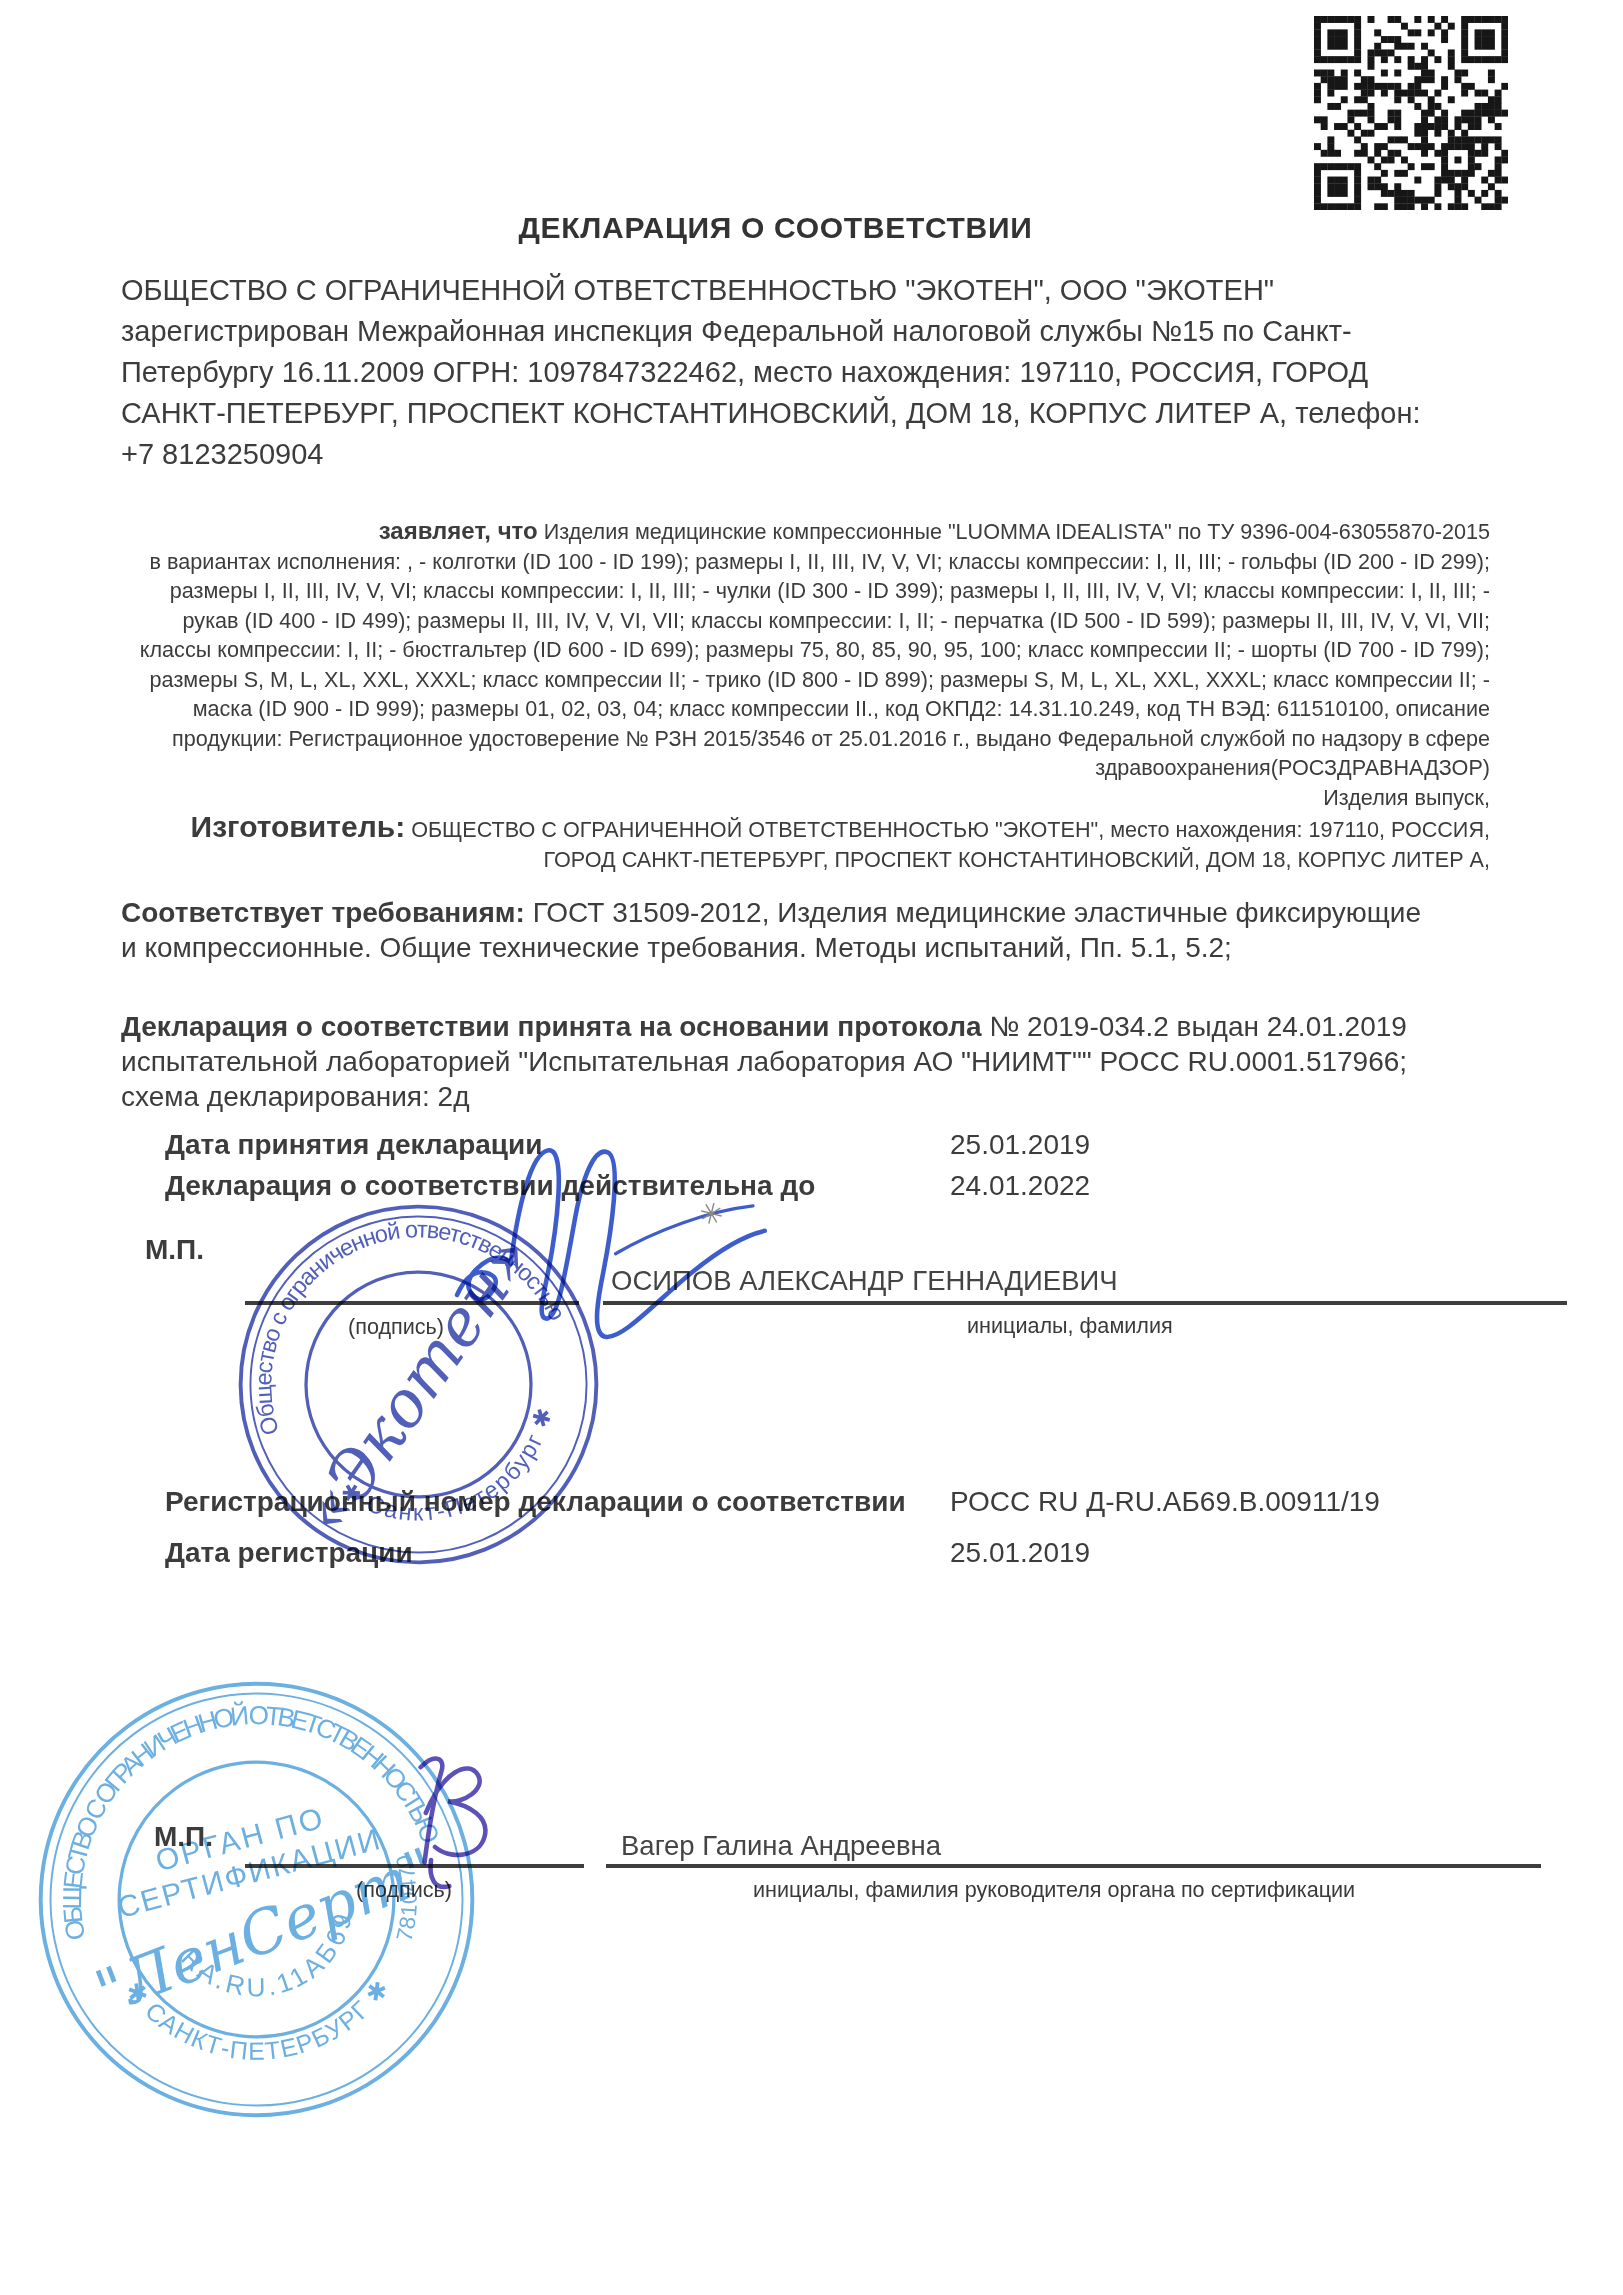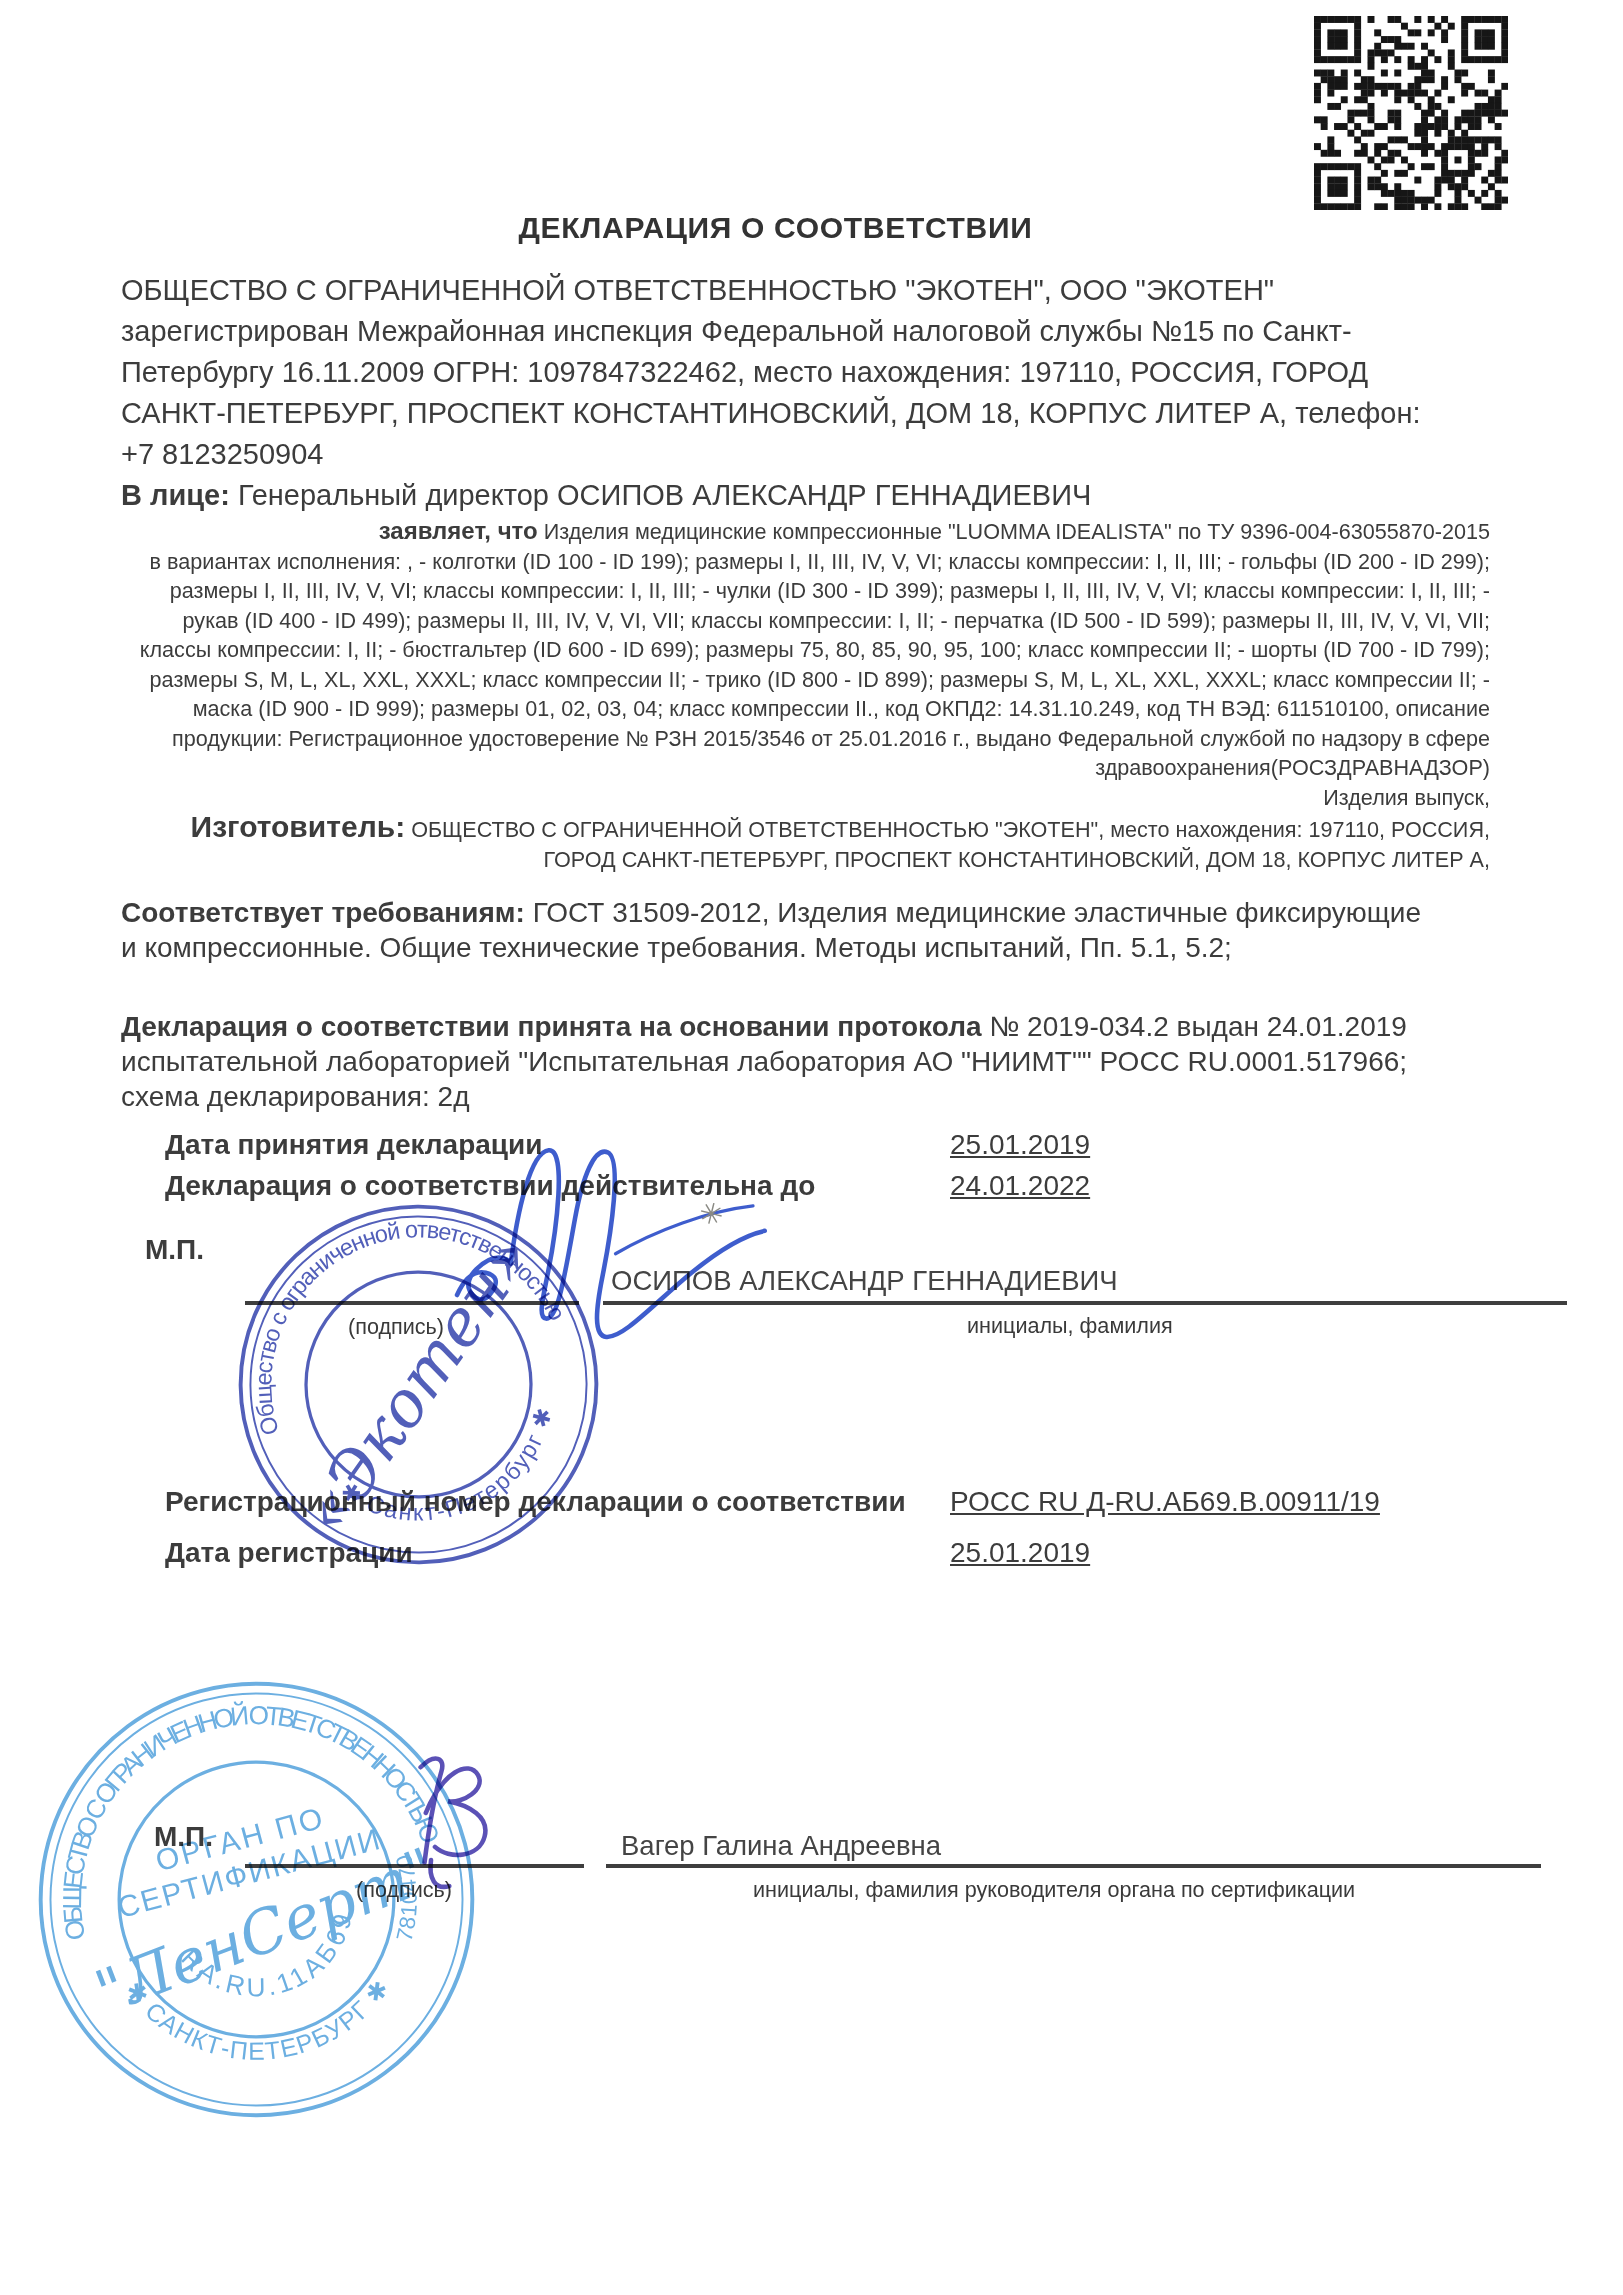--- a/index.html
+++ b/index.html
@@ -7,21 +7,21 @@
         font-family:"Liberation Sans", sans-serif;color:#3c3c3c;}
   .abs{position:absolute;}
   .b{font-weight:bold;}
   .title{position:absolute;left:121px;top:211px;width:1309px;text-align:center;
          font-size:30px;font-weight:bold;color:#333;letter-spacing:0.7px;}
   .t-lg{font-size:29px;line-height:41px;}
   .t-sm{font-size:21.6px;line-height:29.5px;text-align:right;}
   .t-md{font-size:28px;line-height:35px;}
   .lead{font-size:24px;}
   .row-label{font-size:28px;font-weight:bold;}
-  .row-value{font-size:28px;text-decoration:underline;}
+  .row-value{font-size:28px;}
   .cap{font-size:21.6px;font-weight:normal;color:#3a3a3a;}
   .name-line{font-size:27.5px;color:#444;}
   .sigline{position:absolute;height:3.9px;background:#3e3e3e;}
   .stamp,.sig{position:absolute;mix-blend-mode:multiply;}
   .stamp-arc{font-family:"Liberation Sans",sans-serif;}
   .script{font-family:"DejaVu Serif",serif;font-style:italic;}
   .star-mark{position:absolute;color:#8a8a84;font-size:29px;transform:rotate(14deg);}
 </style>
 </head>
 <body>
@@ -424,24 +424,20 @@
       <rect x="265.3793103448276" y="285.7931034482759" width="10.60689655172414" height="10.60689655172414" fill="#161616"></rect>
       <rect x="275.58620689655174" y="285.7931034482759" width="10.60689655172414" height="10.60689655172414" fill="#161616"></rect>
     </svg>
 
   <div class="title">ДЕКЛАРАЦИЯ О СООТВЕТСТВИИ</div>
 
   <div class="abs t-lg" style="left:121px;top:270px;width:1316px">
     <span>ОБЩЕСТВО С ОГРАНИЧЕННОЙ ОТВЕТСТВЕННОСТЬЮ "ЭКОТЕН", ООО "ЭКОТЕН" зарегистрирован Межрайонная инспекция Федеральной налоговой службы №15 по Санкт-Петербургу 16.11.2009 ОГРН: 1097847322462, место нахождения: 197110, РОССИЯ, ГОРОД САНКТ-ПЕТЕРБУРГ, ПРОСПЕКТ КОНСТАНТИНОВСКИЙ, ДОМ 18, КОРПУС ЛИТЕР А, телефон: +7 8123250904</span>
   </div>
 
-  <div class="abs t-lg" style="left:121px;top:475px;width:1342px">
-    <span class="b">В лице:</span>
-    <span>Генеральный директор ОСИПОВ АЛЕКСАНДР ГЕННАДИЕВИЧ</span>
-  </div>
 
   <div class="abs t-sm" style="left:121px;top:516px;width:1369px">
     <div>
       <span class="b lead">заявляет, что</span>
       <span>Изделия медицинские компрессионные "LUOMMA IDEALISTA" по ТУ 9396-004-63055870-2015</span>
     </div>
     <div>в вариантах исполнения: , - колготки (ID 100 - ID 199); размеры I, II, III, IV, V, VI; классы компрессии: I, II, III; - гольфы (ID 200 - ID 299); размеры I, II, III, IV, V, VI; классы компрессии: I, II, III; - чулки (ID 300 - ID 399); размеры I, II, III, IV, V, VI; классы компрессии: I, II, III; - рукав (ID 400 - ID 499); размеры II, III, IV, V, VI, VII; классы компрессии: I, II; - перчатка (ID 500 - ID 599); размеры II, III, IV, V, VI, VII; классы компрессии: I, II; - бюстгальтер (ID 600 - ID 699); размеры 75, 80, 85, 90, 95, 100; класс компрессии II; - шорты (ID 700 - ID 799); размеры S, M, L, XL, XXL, XXXL; класс компрессии II; - трико (ID 800 - ID 899); размеры S, M, L, XL, XXL, XXXL; класс компрессии II; - маска (ID 900 - ID 999); размеры 01, 02, 03, 04; класс компрессии II., код ОКПД2: 14.31.10.249, код ТН ВЭД: 611510100, описание продукции: Регистрационное удостоверение № РЗН 2015/3546 от 25.01.2016 г., выдано Федеральной службой по надзору в сфере здравоохранения(РОСЗДРАВНАДЗОР)</div>
     <div>Изделия выпуск,</div>
     <div>
       <span class="b" style="font-size:30px">Изготовитель:</span>

